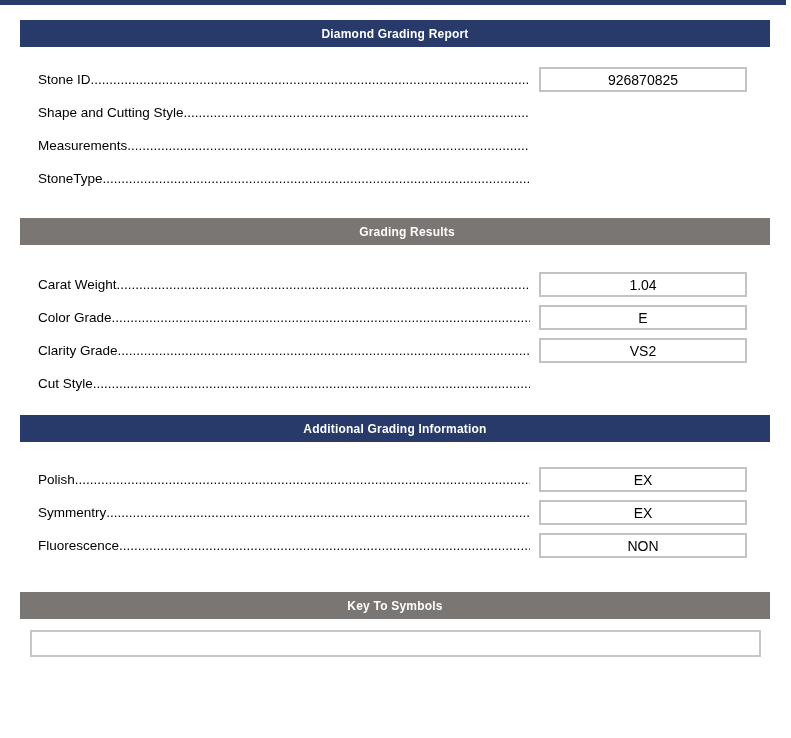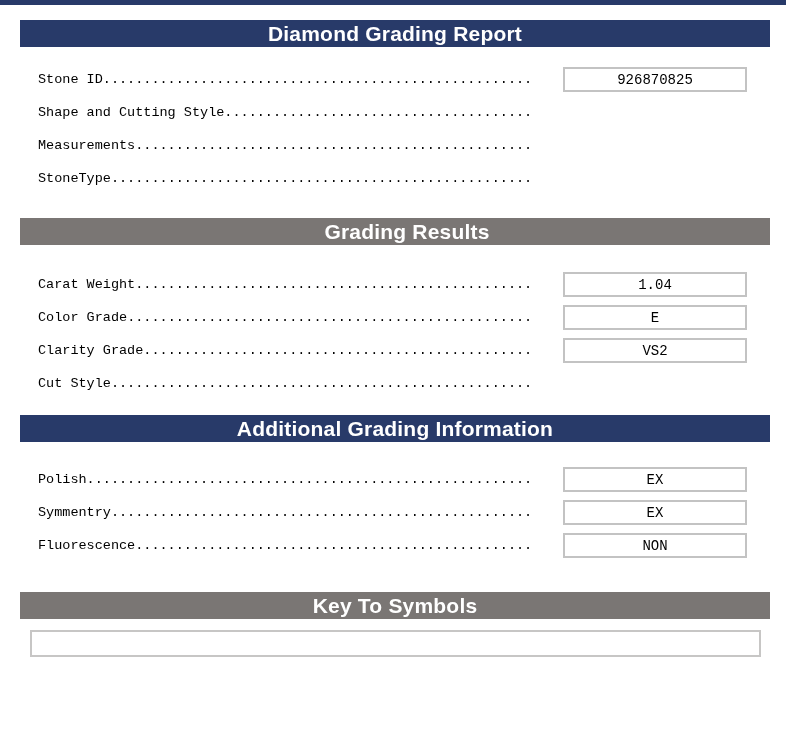--- a/index.html
+++ b/index.html
@@ -23,25 +23,25 @@
     width: 750px;
     height: 27px;
     display: flex;
     align-items: center;
     justify-content: center;
   }
   .section-bar.navy { background: #283a69; }
   .section-bar.gray { background: #7a7674; }
   .section-bar .bar-title {
     color: #ffffff;
-    font-size: 21px;
+    font-size: 12px;
     font-weight: bold;
     letter-spacing: 0.2px;
   }
-  .rows { width: 750px; font-family: Liberation Mono, monospace; }
+  .rows { width: 750px; }
   .row {
     height: 33px;
     display: flex;
     align-items: center;
     padding-left: 18px;
   }
   .label-area {
     width: 492px;
     display: flex;
     overflow: hidden;
@@ -56,21 +56,21 @@
   .dots {
     font-size: 13.5px;
     color: #000000;
     flex: 1 1 auto;
     overflow: hidden;
     white-space: nowrap;
   }
   .vbox {
     margin-left: auto;
     margin-right: 23px;
-    width: 184px;
+    width: 208px;
     height: 25px;
     border: 2px solid #c3c3c3;
     background: #ffffff;
     display: flex;
     align-items: center;
     justify-content: center;
     font-size: 14px;
     color: #000000;
   }
   .rows-s1 { margin-top: 16px; }

